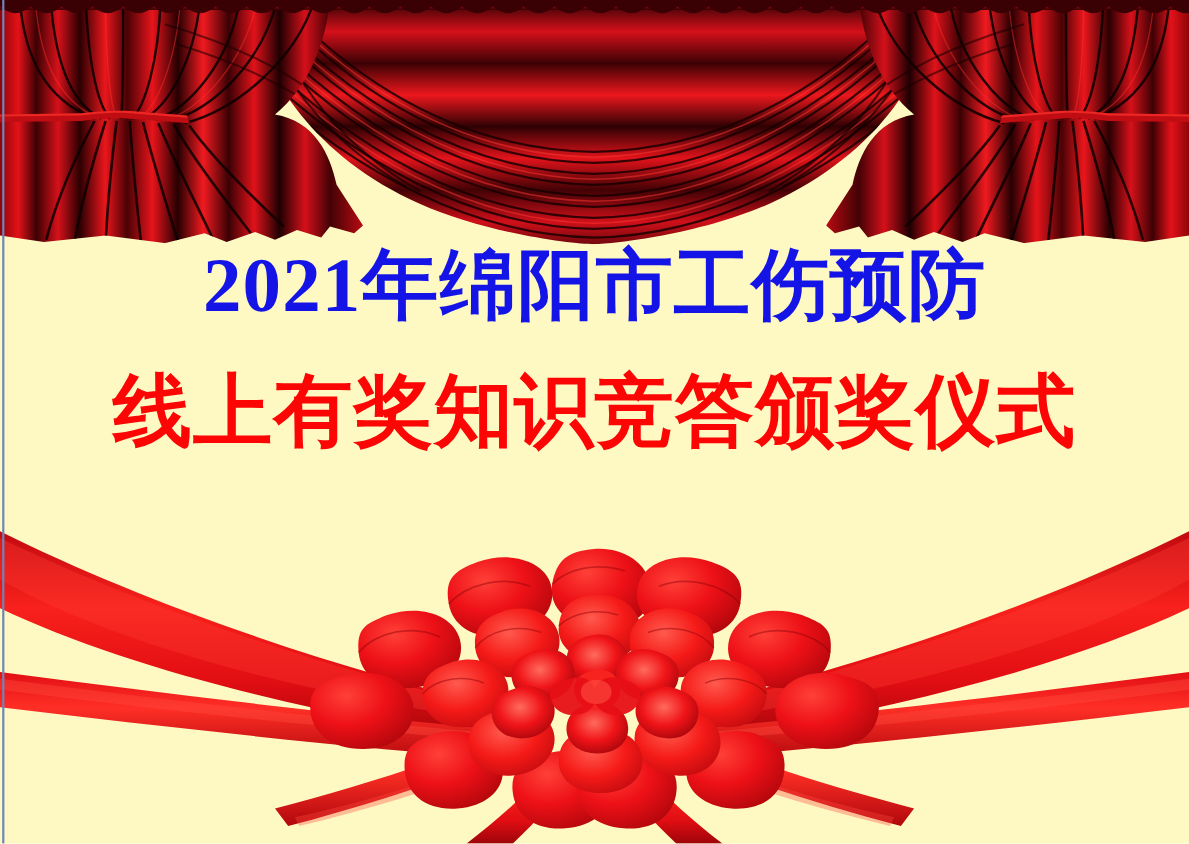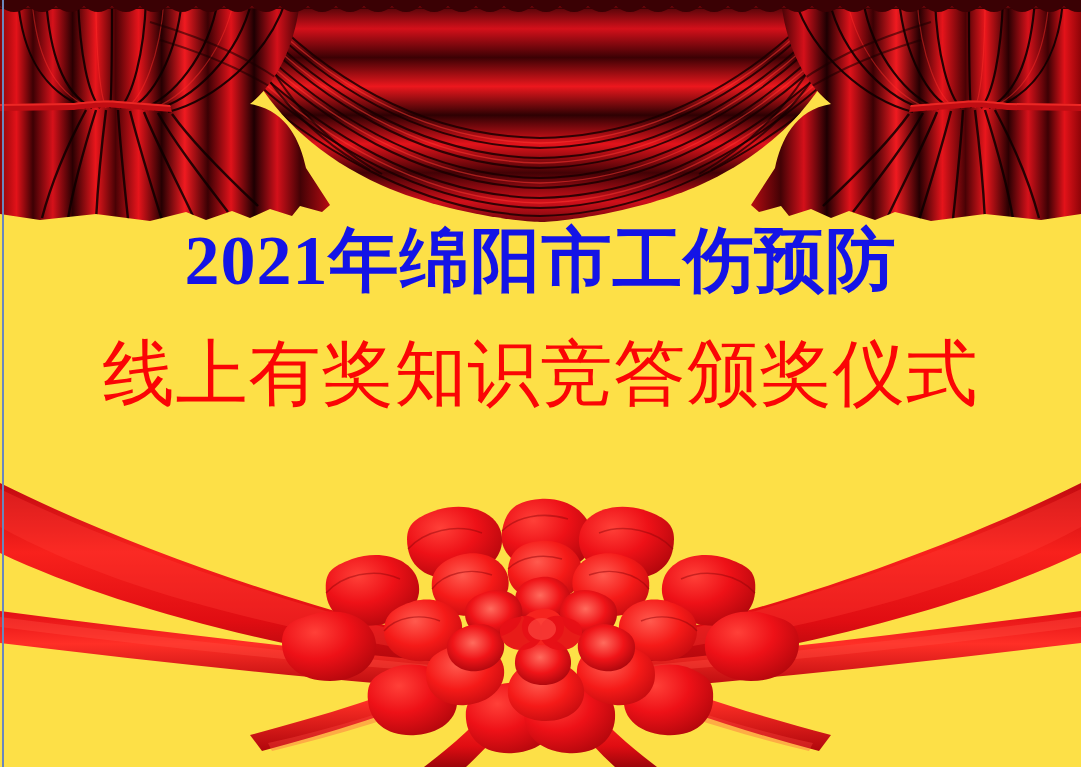--- a/index.html
+++ b/index.html
@@ -5,21 +5,21 @@
   html,body{margin:0;padding:0;}
   body{
     width:1081px;height:767px;
     background:#ffffff;
     font-family:"Liberation Serif", serif;
     overflow:hidden;
   }
   #poster{
     position:relative;
     width:1081px;height:767px;
-    background:#fde047;
+    background:#fef9c3;
     overflow:hidden;
   }
 
   
   .edge-rule{
     position:absolute;left:2px;top:0;width:2px;height:767px;
     background:#6b86bb;
     z-index:30;
   }
 
@@ -44,21 +44,21 @@
     white-space:nowrap;
     text-align:center;
   }
   .line1 .yr{
     font-family:"Liberation Serif", serif;
     font-weight:bold;
   }
   .line2{
     margin-top:42px;
     font-size:72px;
-    font-weight:normal;
+    font-weight:bold;
     color:#fb0505;
     letter-spacing:1px;
     line-height:1.0;
     white-space:nowrap;
     text-align:center;
   }
 
   
   .ribbon-layer{
     position:absolute;left:0;bottom:0;width:1081px;height:300px;

